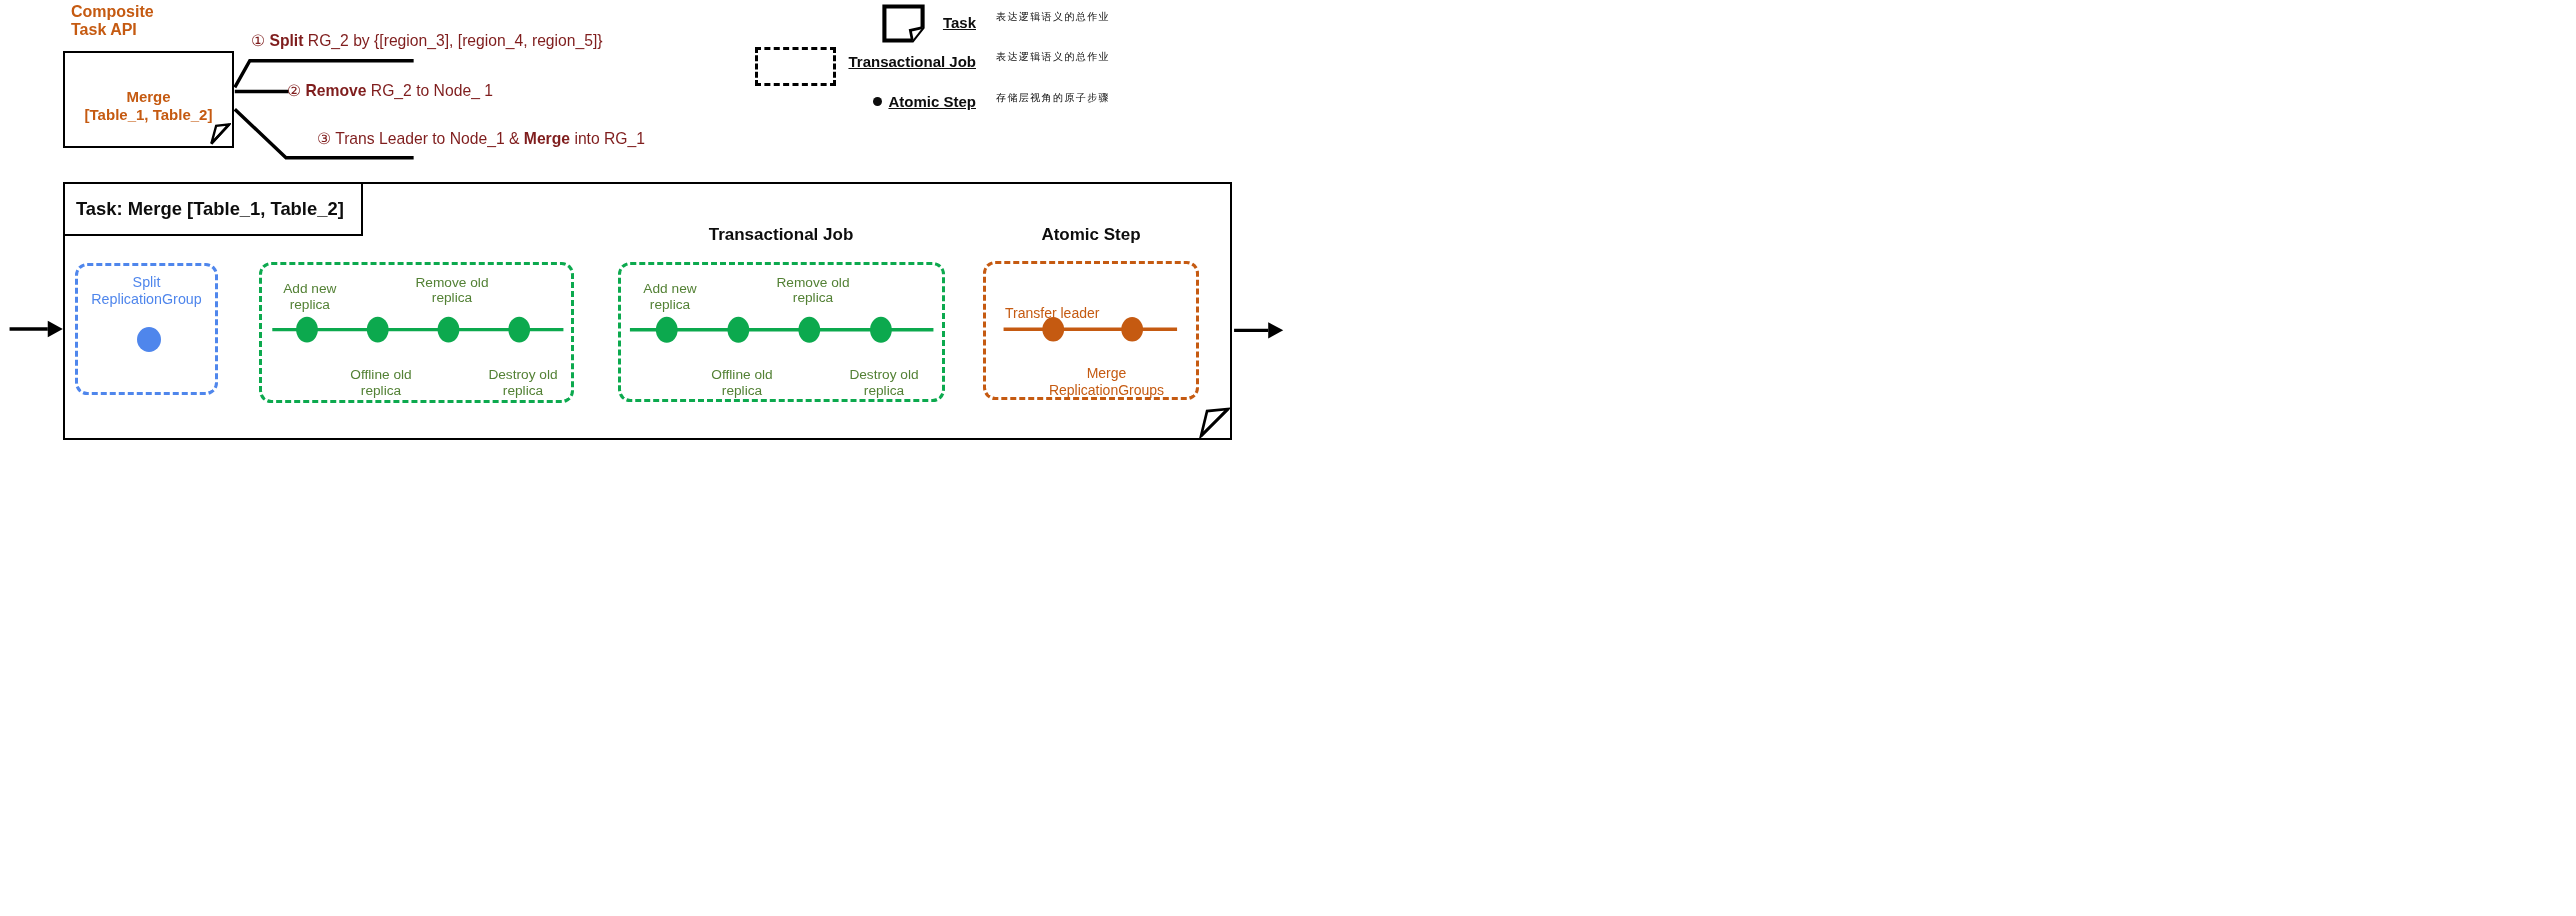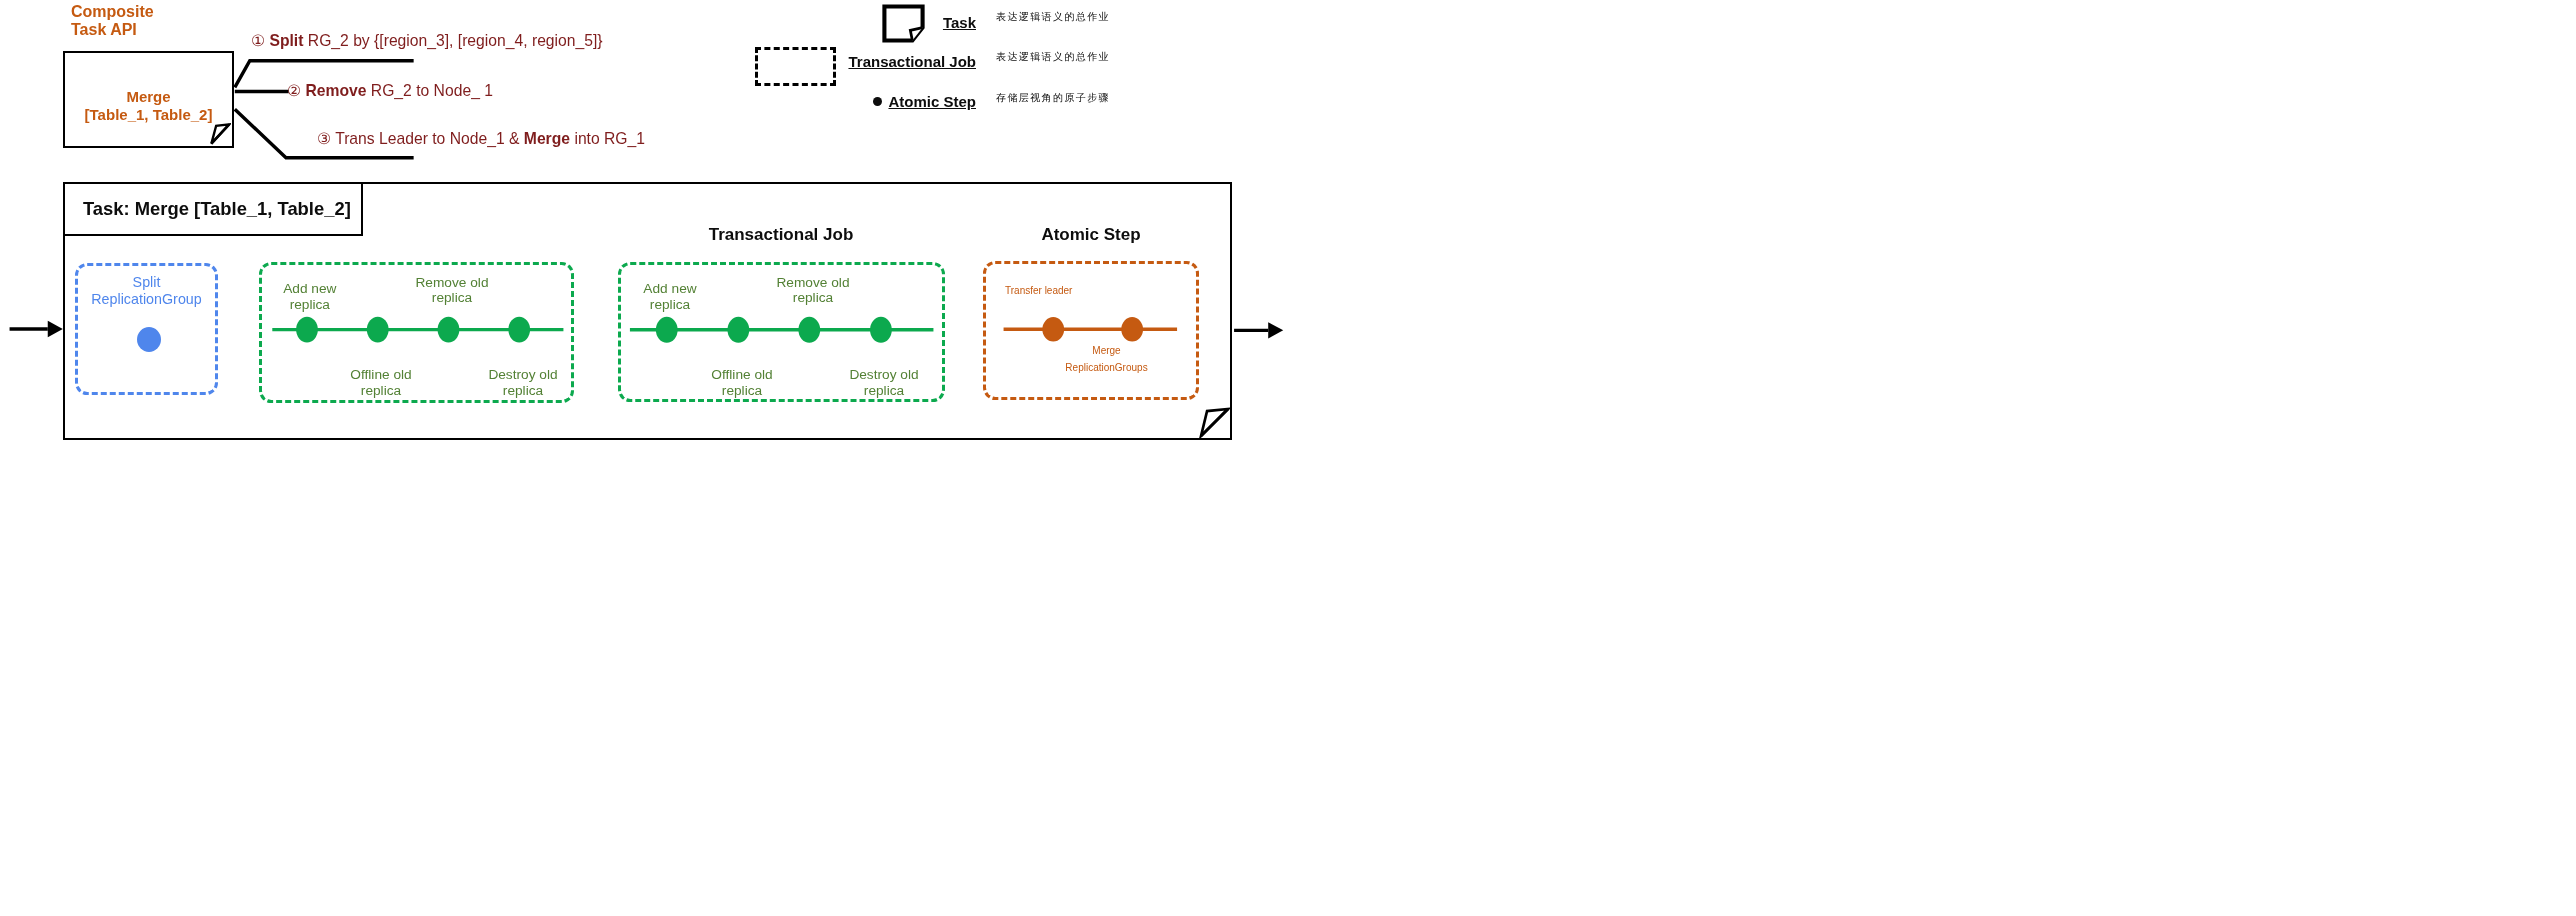--- a/index.html
+++ b/index.html
@@ -22,35 +22,35 @@
   
   .legend-doc{position:absolute;left:881px;top:2.7px;}
   .legend-dashed-rect{position:absolute;left:755px;top:47px;width:81px;height:39px;border:3.4px dashed #000;background:#fff;box-sizing:border-box;}
   .legend-label{position:absolute;right:312px;font-size:15px;font-weight:700;color:#0d0d0d;white-space:nowrap;text-decoration:underline;}
   .legend-label .dot{display:inline-block;width:9px;height:9px;border-radius:50%;background:#0d0d0d;margin-right:6.1px;vertical-align:0.7px;}
   .legend-desc{position:absolute;left:996px;font-size:10px;color:#0d0d0d;letter-spacing:1.4px;white-space:nowrap;}
 
   
   .outer-box{position:absolute;left:63px;top:182px;width:1169px;height:258px;border:2.7px solid #000;background:#fff;box-sizing:border-box;}
   .title-box{position:absolute;left:63px;top:182px;width:300px;height:54px;border:2.7px solid #000;background:#fff;box-sizing:border-box;
-             font-size:18.4px;font-weight:700;color:#0d0d0d;line-height:50px;padding-left:18px;white-space:nowrap;}
+             font-size:18.4px;font-weight:700;color:#0d0d0d;line-height:50px;padding-left:11px;white-space:nowrap;}
   .flow-heading{position:absolute;top:225px;width:218px;text-align:center;font-size:17px;font-weight:700;color:#0d0d0d;white-space:nowrap;}
 
   .dashed-node{position:absolute;border-style:dashed;border-width:3.4px;border-radius:12.3px;background:#fff;box-sizing:border-box;}
   .blue-box{left:75px;top:263px;width:143px;height:132px;border-color:var(--blue);}
   .green-box-1{left:259px;top:262px;width:315px;height:141px;border-color:var(--green);}
   .green-box-2{left:618px;top:262px;width:327px;height:140px;border-color:var(--green);}
   .orange-box{left:983px;top:261px;width:216px;height:139px;border-color:var(--orange);}
 
   .blue-label{position:absolute;left:0;right:0;top:8.2px;text-align:center;font-size:14.3px;line-height:17px;color:var(--blue);}
   .blue-circle{position:absolute;left:59px;top:61px;width:24px;height:25px;border-radius:50%;background:var(--blue);}
 
   .node-svg{position:absolute;left:0;top:0;}
   .glabel{position:absolute;width:116px;text-align:center;font-size:13.7px;line-height:15.7px;color:var(--dkgreen);}
-  .olabel{position:absolute;text-align:center;font-size:10px;line-height:17px;color:var(--orange);}
+  .olabel{position:absolute;text-align:center;font-size:14px;line-height:17px;color:var(--orange);margin-top:23px;}
 </style>
 </head>
 <body>
 
 <div class="canvas">
 
   <svg class="overlay" width="1288" height="458" viewBox="0 0 1887 671">
 
     <polyline points="344,128 366,89 606,89" fill="none" stroke="#000" stroke-width="5"></polyline>
     <polyline points="344,134 423,134" fill="none" stroke="#000" stroke-width="5"></polyline>

